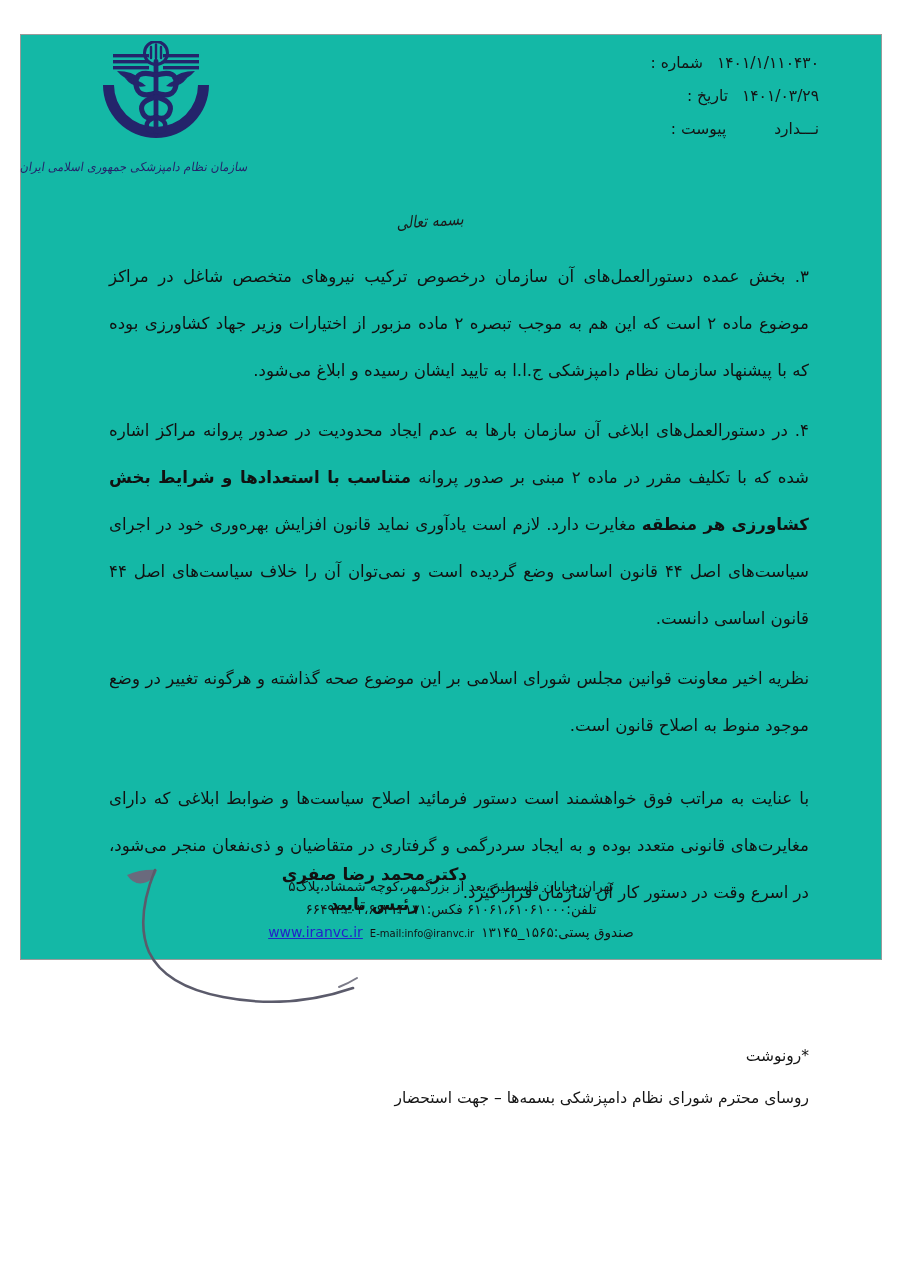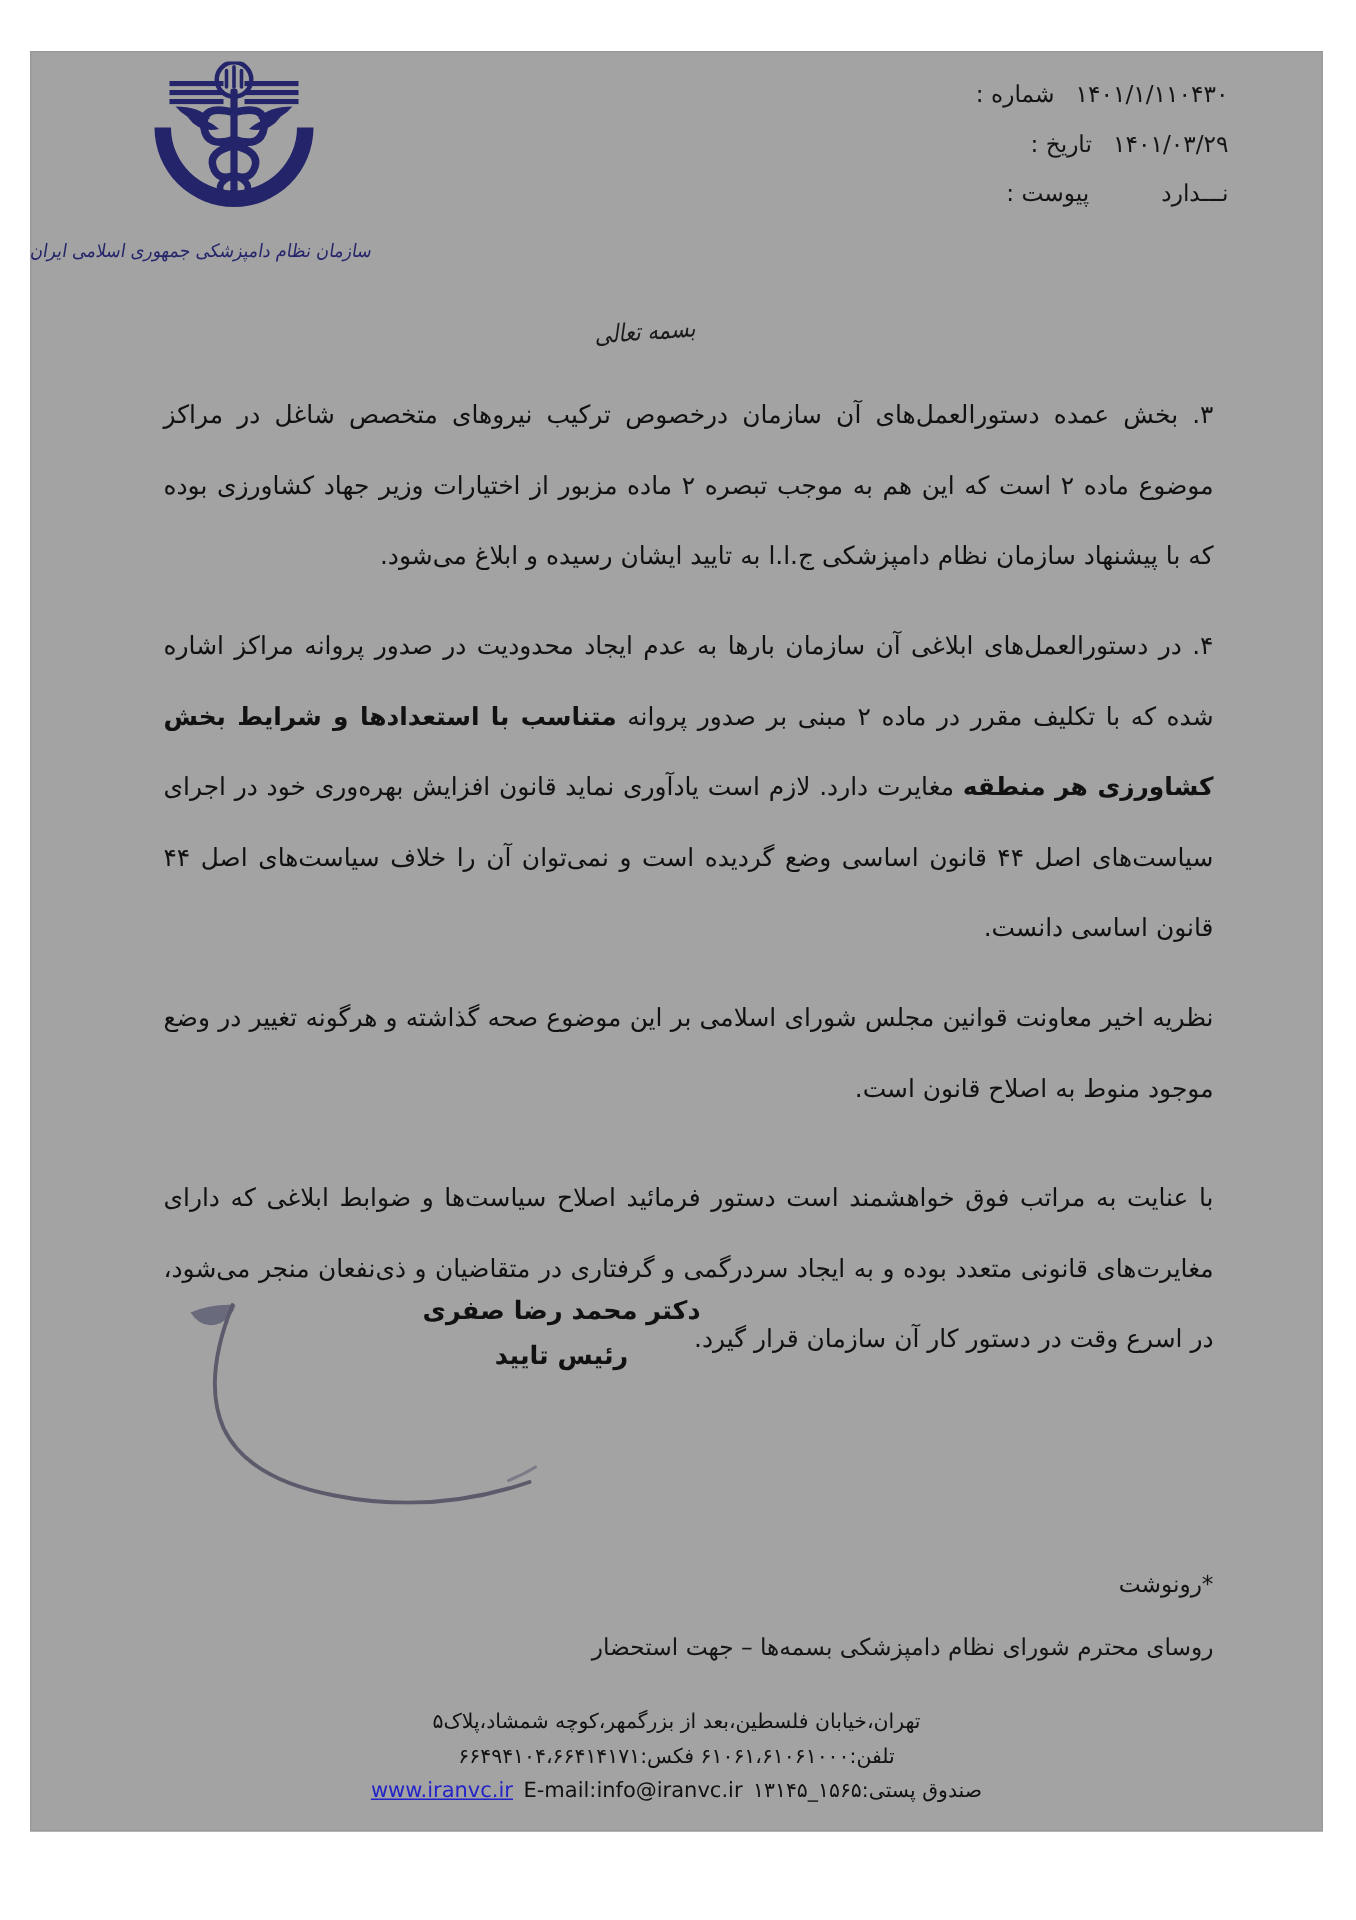--- a/index.html
+++ b/index.html
@@ -15,24 +15,24 @@
     color: #141414;
     overflow: hidden;
   }
 
   
   #page-frame {
     position: absolute;
     left: 20px;
     top: 34px;
     width: 862px;
-    height: 1187px;
+    height: 926px;
     border: 1px solid #9a9a9a;
     box-sizing: border-box;
-    background: #a3a3a3;
+    background: #14b8a6;
   }
 
   
   #letter-head {
     position: absolute;
     left: 0; top: 0; right: 0;
     height: 160px;
   }
 
   #meta-block {
@@ -167,21 +167,21 @@
     color: #2323c8;
     text-decoration: underline;
     direction: ltr;
     display: inline-block;
     font-size: 14px;
   }
   #footer-email {
     direction: ltr;
     display: inline-block;
     padding: 0 7px;
-    font-size: 14px;
+    font-size: 10px;
   }
 </style>
 </head>
 <body>
 
 <div id="page-frame">
 
   <div id="letter-head">
 
     <div id="meta-block">

